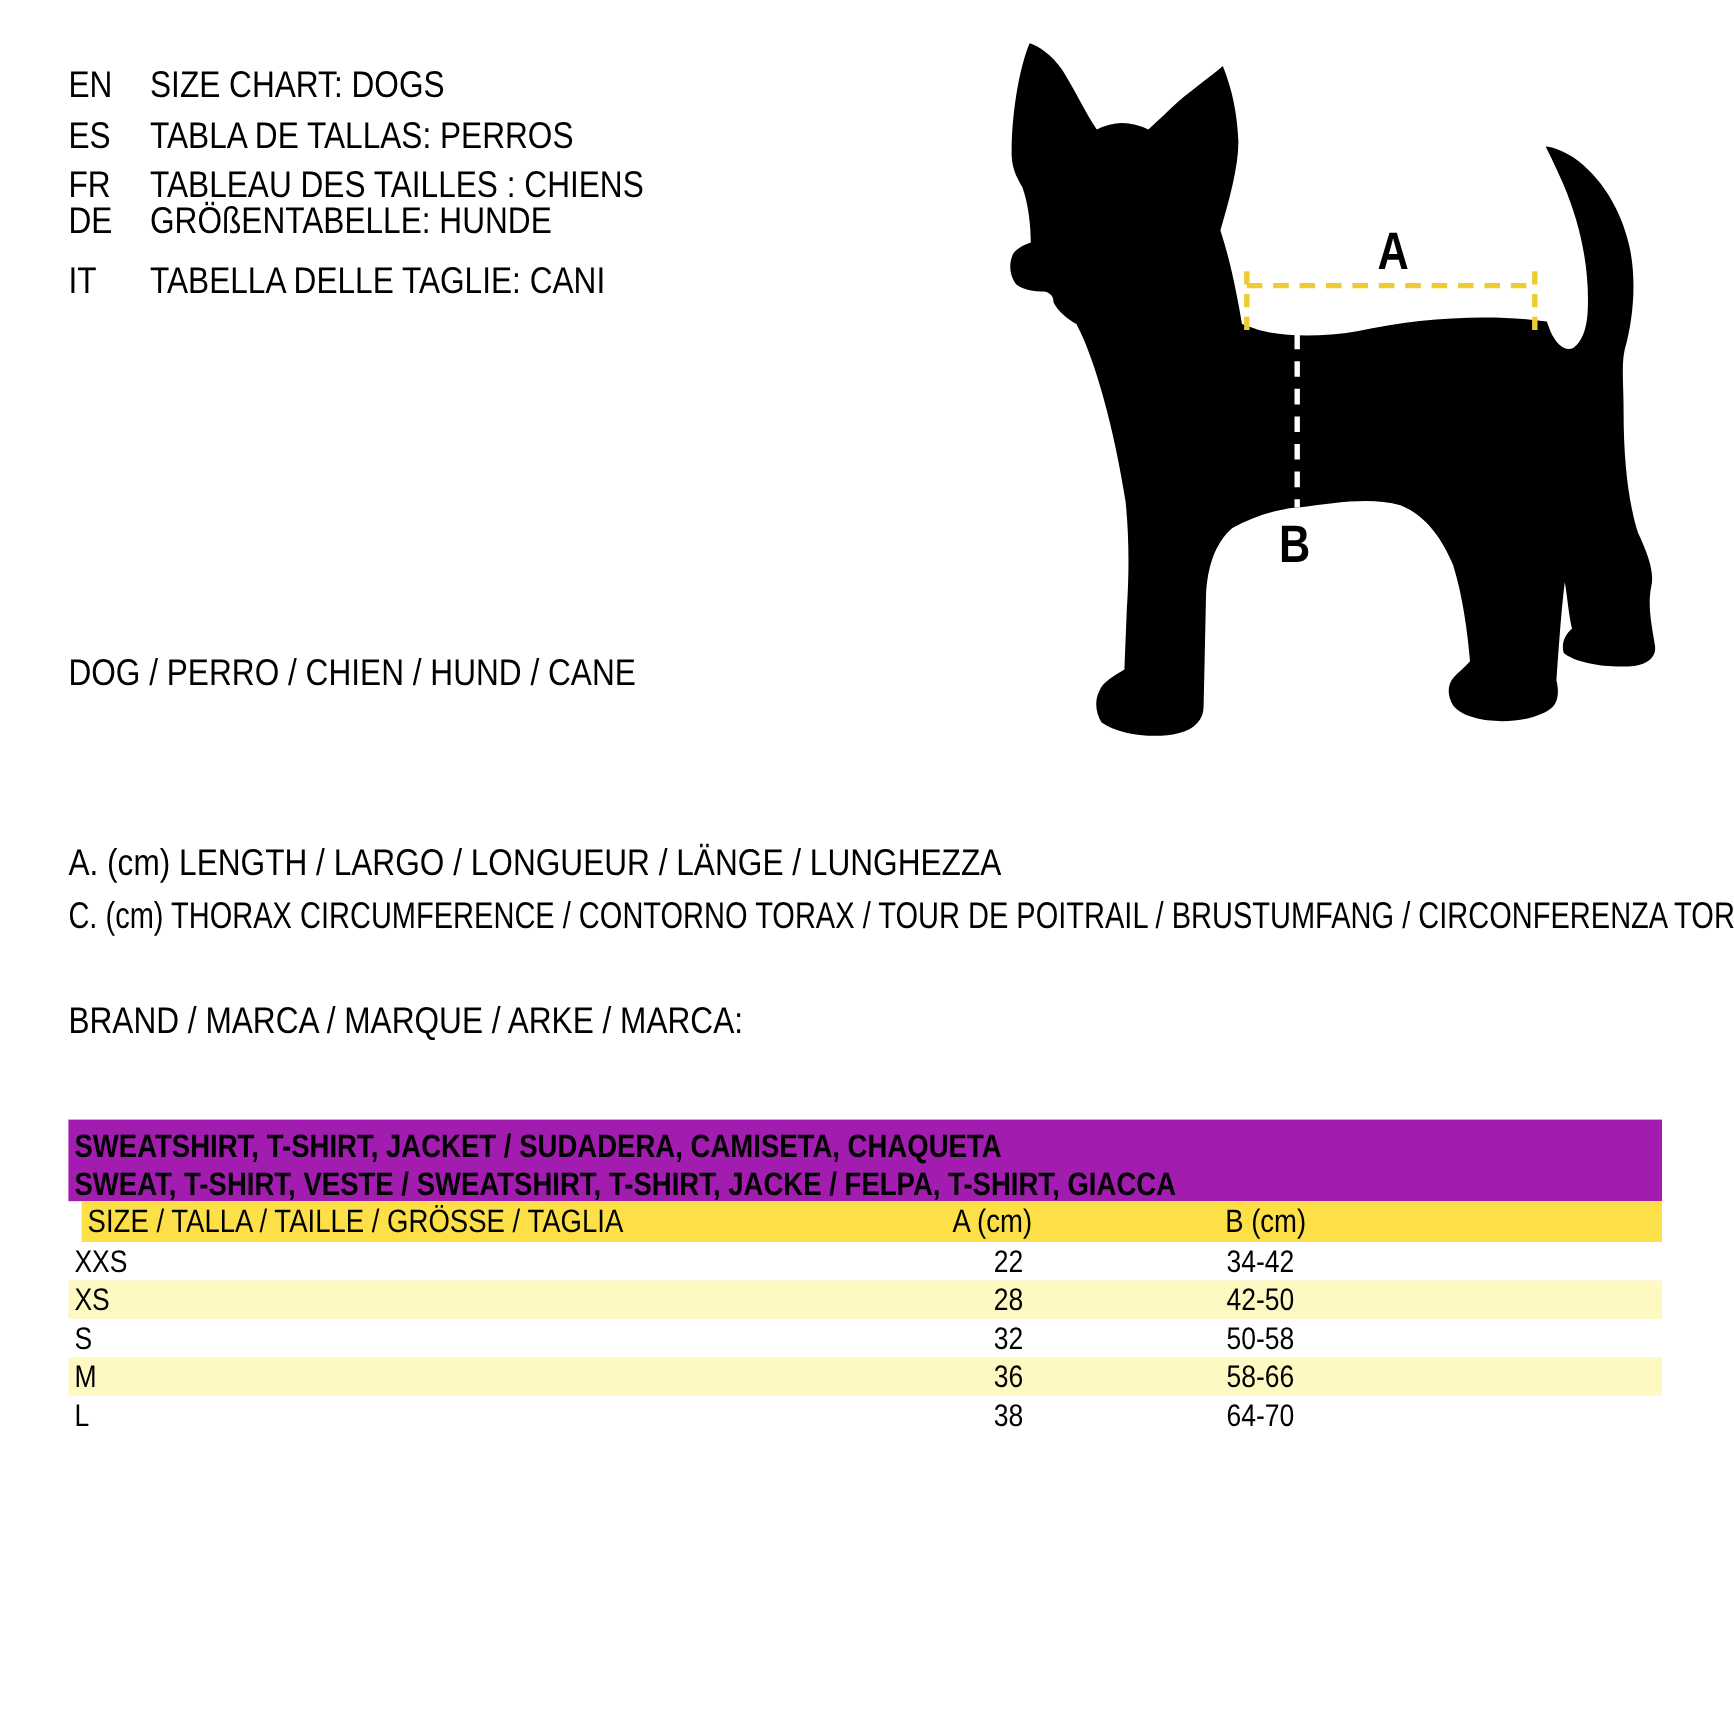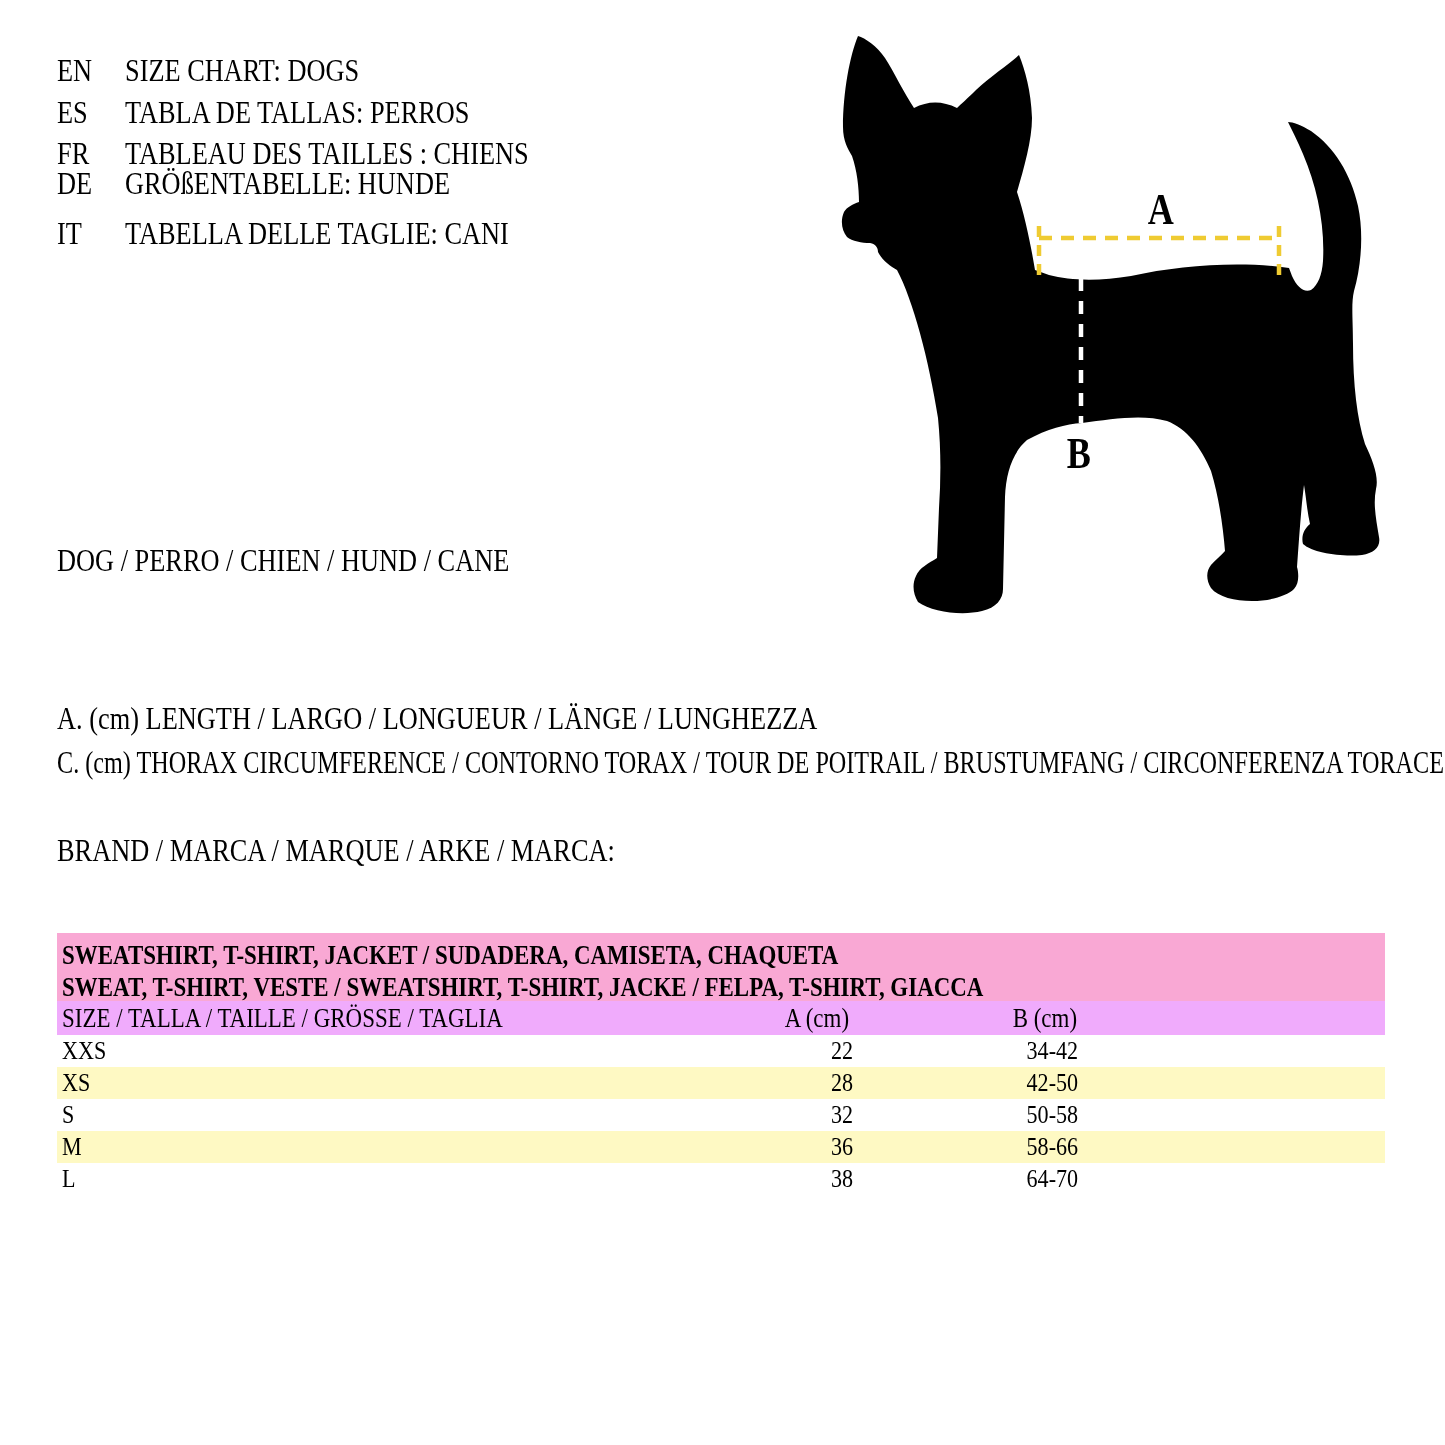--- a/index.html
+++ b/index.html
@@ -1,20 +1,20 @@
 <!DOCTYPE html>
 <html><head>
 <meta charset="utf-8">
 <style>
   html,body{margin:0;padding:0;background:#ffffff;}
   #stage{
     position:relative;
     width:1445px;height:1445px;
     background:#ffffff;
-    font-family:Liberation Serif, serif;
+    font-family:Liberation Sans, sans-serif;
     color:#000;
     overflow:hidden;
   }
   
   .sx{display:inline-block;transform:scaleX(0.85);transform-origin:0 50%;white-space:nowrap;}
   .sxc{display:inline-block;transform:scaleX(0.85);transform-origin:50% 50%;white-space:nowrap;}
   .sx-tight{transform:scaleX(0.78);}
   .abs{position:absolute;}
 
   
@@ -22,24 +22,24 @@
   .lang-code{width:68px;flex:0 0 68px;}
   
   .textline{position:absolute;left:57px;font-size:31px;line-height:34px;font-weight:500;}
 
   
   .measure-label{position:absolute;width:60px;text-align:center;font-size:44px;line-height:1;font-weight:700;}
   .measure-label .sxc{transform:scaleX(0.82);}
 
   
   #size-table{position:absolute;left:57px;top:933px;width:1328px;}
-  .tbl-yellow{background:#f9a8d4;height:68px;padding-top:6px;box-sizing:border-box;}
+  .tbl-yellow{background:#a21caf;height:68px;padding-top:6px;box-sizing:border-box;}
   .tbl-yellow div{font-size:27px;line-height:32px;font-weight:700;padding-left:5px;}
   .trow{display:flex;align-items:center;}
-  .tbl-sub{background:#f0abfc;height:34px;font-size:27px;font-weight:500;}
+  .tbl-sub{background:#fde047;height:34px;font-size:27px;font-weight:500;margin-left:11px;}
   .tbl-data{height:32px;font-size:26px;font-weight:400;}
   .tbl-data.alt{background:#fef9c3;}
   .c1{width:578px;flex:0 0 578px;padding-left:5px;box-sizing:border-box;text-align:left;}
   .c2{width:220px;flex:0 0 220px;text-align:right;}
   .c3{width:228px;flex:0 0 228px;text-align:right;}
   .cfill{flex:1 1 auto;}
 </style>
 </head>
 <body>
 

